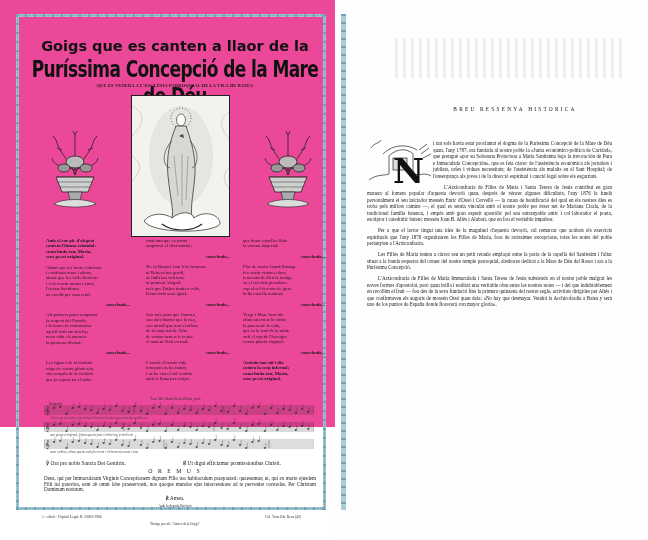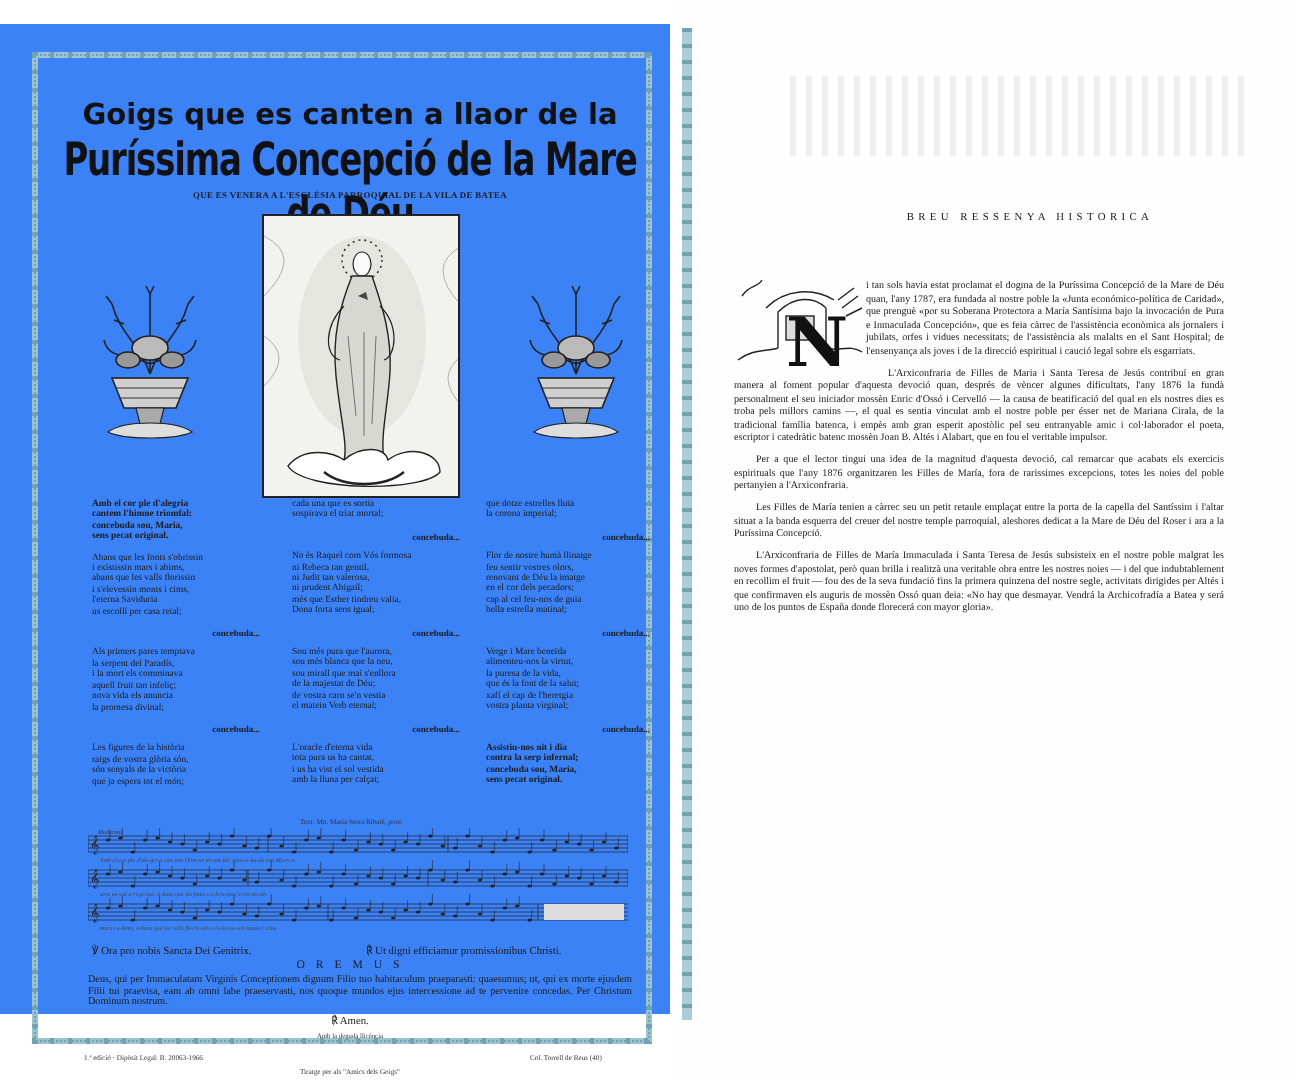--- a/index.html
+++ b/index.html
@@ -7,22 +7,22 @@
     width: 648px; height: 540px; overflow: hidden;
     background: #ffffff;
     font-family: "Liberation Serif", "DejaVu Serif", serif;
     color: #1a1a1a;
     position: relative;
   }
   .spread { position: absolute; inset: 0; }
 
   
   .left-page {
-    position: absolute; left: 0; top: 12px; width: 335px; height: 495px;
-    background: #3b82f6;
+    position: absolute; left: 0; top: 0; width: 335px; height: 427px;
+    background: #ec4899;
   }
   .frame {
     position: absolute; left: 16px; top: 14px; width: 310px; height: 496px;
     box-sizing: border-box;
     border: 3px solid #9cc3cf;
     outline: 1px dotted #6fa2b3;
     outline-offset: -2px;
   }
   .frame::before, .frame::after {
     content: ""; position: absolute; left: -3px; right: -3px; height: 3px;

